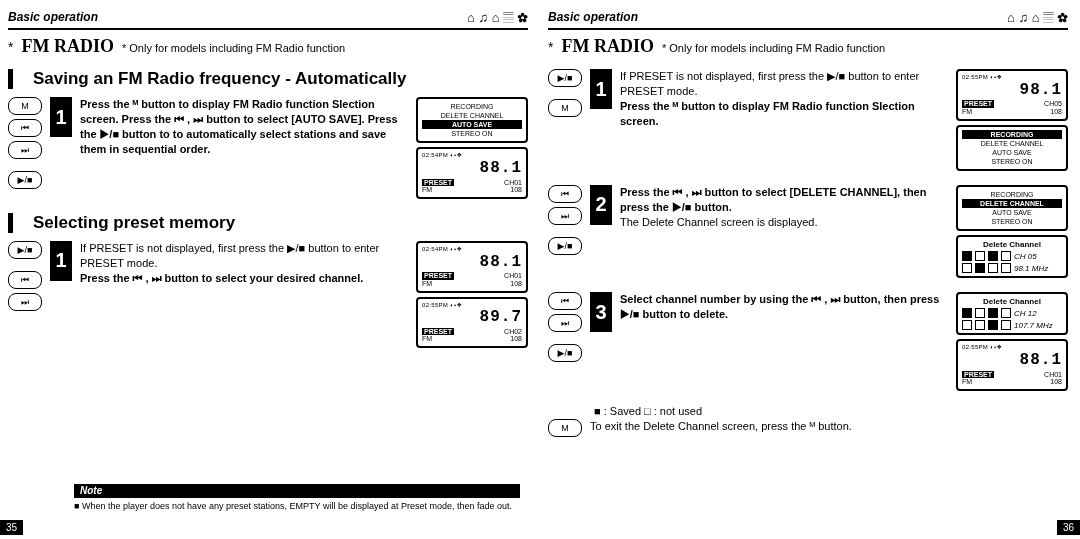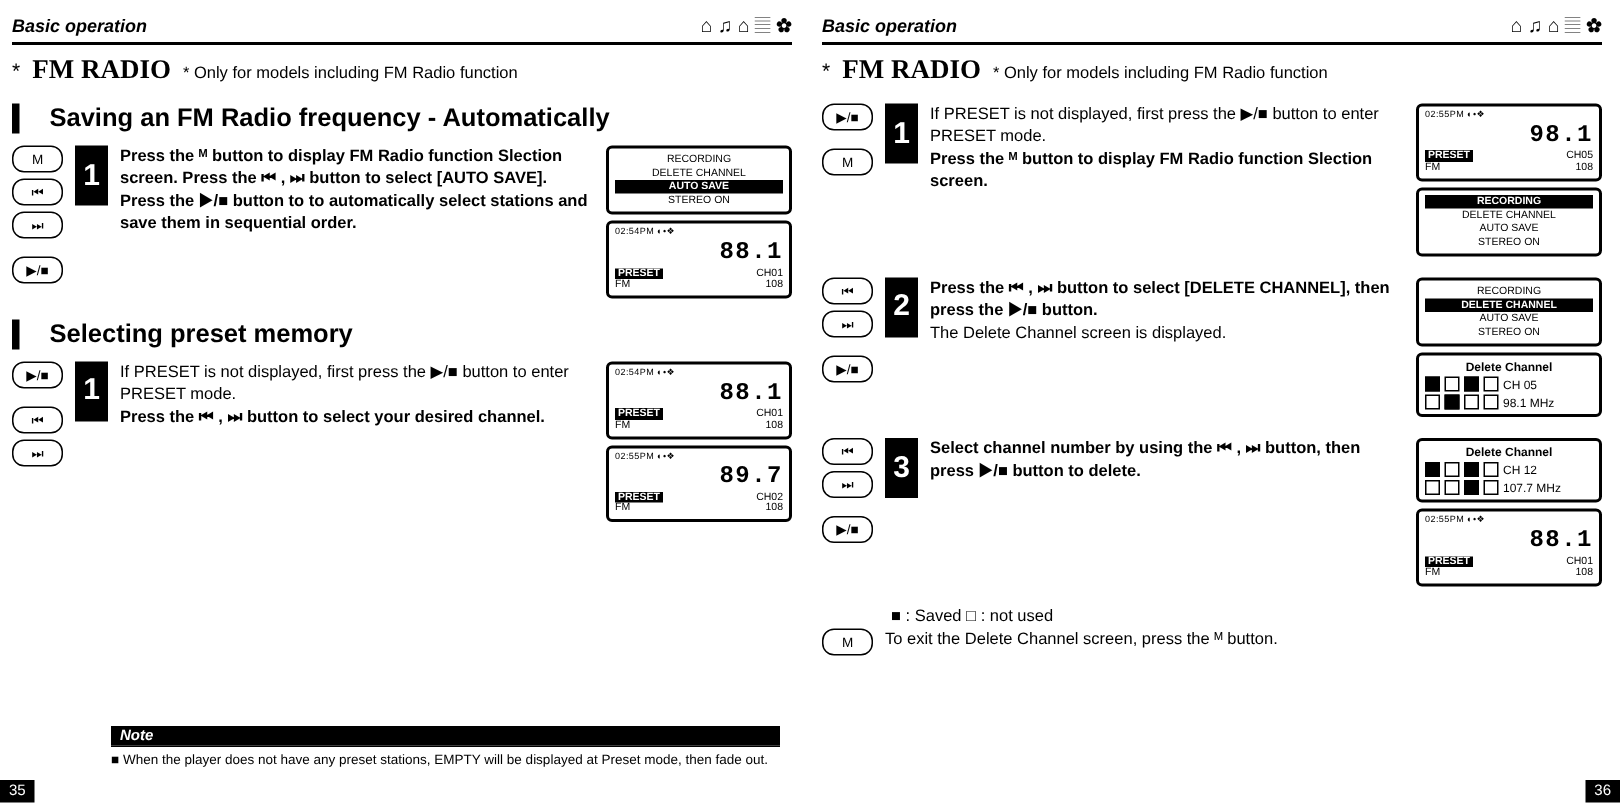--- a/index.html
+++ b/index.html
@@ -13,32 +13,32 @@
   .fmradio{font-family:Georgia,serif;font-weight:bold;font-size:18px;}
   .fmradio-sup{font-size:14px;}
   .only{font-size:11px;}
   h2{font-size:17px;font-weight:bold;border-left:5px solid #000;padding-left:20px;margin:10px 0 8px;}
   .block{display:flex;gap:8px;margin-bottom:14px;}
   .btncol{width:34px;display:flex;flex-direction:column;gap:4px;flex-shrink:0;}
   .btn{border:1px solid #000;border-radius:8px;height:16px;font-size:9px;text-align:center;line-height:16px;}
   .stepnum{background:#000;color:#fff;width:22px;height:40px;display:flex;align-items:center;justify-content:center;font-size:20px;font-weight:bold;flex-shrink:0;}
   .steptxt{font-size:11px;line-height:1.35;flex:1;}
   .steptxt b{font-weight:bold;}
-  .thumbs{width:124px;flex-shrink:0;display:flex;flex-direction:column;gap:4px;}
+  .thumbs{width:112px;flex-shrink:0;display:flex;flex-direction:column;gap:4px;}
   .lcd{border:2px solid #000;border-radius:4px;padding:3px 4px;font-size:7px;line-height:1.1;background:#fff;}
   .lcd .top{font-size:6px;letter-spacing:.3px;}
   .lcd .freq{font-family:"Courier New",monospace;font-size:16px;font-weight:bold;text-align:right;letter-spacing:1px;margin:1px 0;}
   .lcd .bar{display:flex;justify-content:space-between;font-size:7px;}
   .lcd .preset{background:#000;color:#fff;padding:0 2px;font-weight:bold;}
   .menu{border:2px solid #000;border-radius:4px;padding:3px 4px;font-size:7px;line-height:1.3;text-align:center;background:#fff;}
   .menu .row{white-space:nowrap;}
   .menu .sel{background:#000;color:#fff;font-weight:bold;padding:0 2px;}
   .delbox{border:2px solid #000;border-radius:4px;padding:3px 4px;font-size:8px;background:#fff;}
   .delbox .t{font-weight:bold;text-align:center;}
-  .delbox .r{display:flex;align-items:center;gap:3px;margin-top:2px;}
+  .delbox .r{display:flex;align-items:center;gap:3px;margin-top:2px;font-style:italic;}
   .delbox .sq{width:8px;height:8px;border:1px solid #000;}
   .delbox .sq.fill{background:#000;}
   .legend{font-size:11px;margin:6px 0 2px 46px;}
   .note{position:absolute;bottom:28px;left:74px;right:20px;}
   .note .tab{background:#000;color:#fff;font-style:italic;font-weight:bold;font-size:10px;display:block;padding:1px 6px;}
   .note .body{border-top:1px solid #000;font-size:9px;padding-top:3px;}
   .pagenum{position:absolute;bottom:4px;background:#000;color:#fff;font-size:10px;padding:2px 6px;}
   .pagenum.left{left:0;}
   .pagenum.right{right:0;}
   .spacer{height:4px;}

